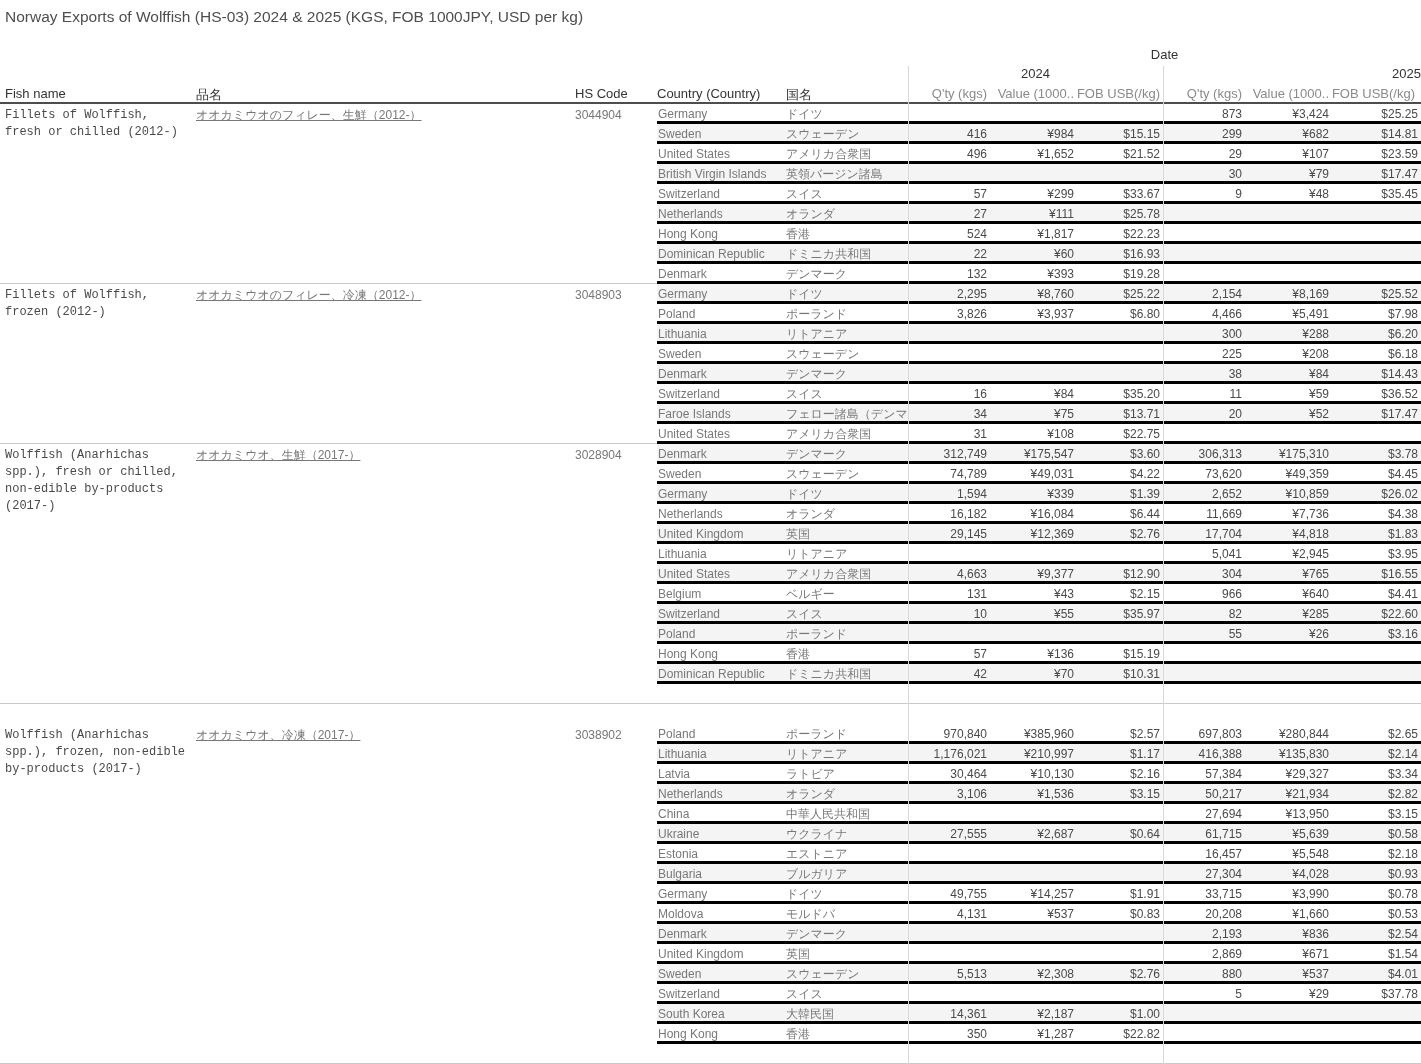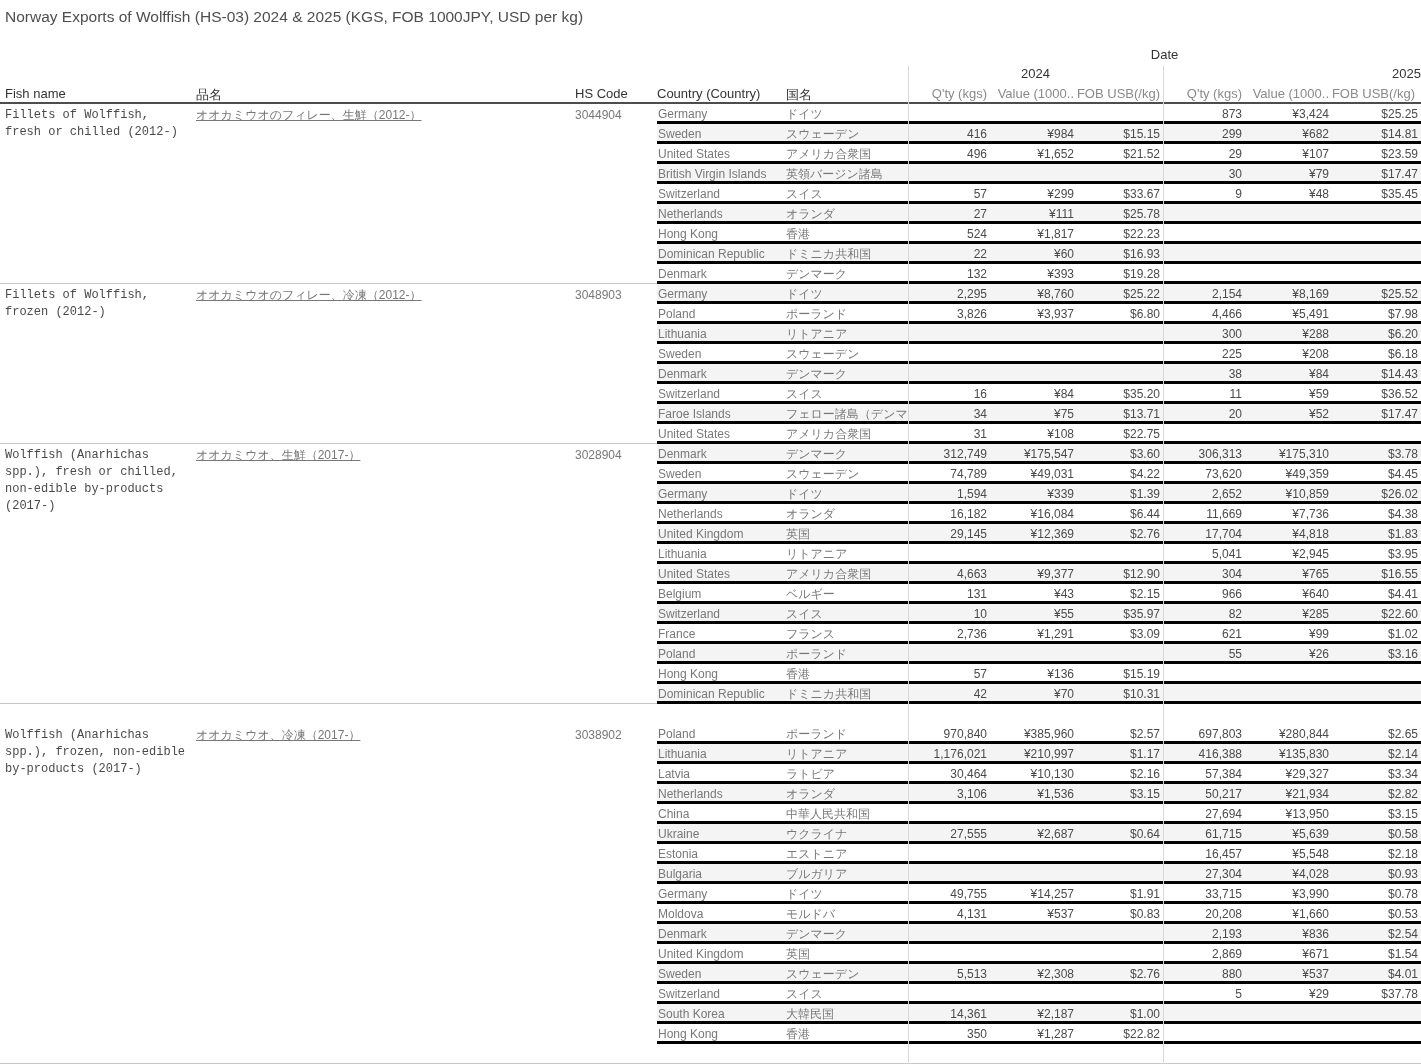--- a/index.html
+++ b/index.html
@@ -340,30 +340,20 @@
           <div class="row band">
             <div class="cell c-country">Switzerland</div>
             <div class="cell c-cjp">スイス</div>
             <div class="cell c-num c-q1">10</div>
             <div class="cell c-num c-v1">¥55</div>
             <div class="cell c-num c-f1">$35.97</div>
             <div class="cell c-num c-q2">82</div>
             <div class="cell c-num c-v2">¥285</div>
             <div class="cell c-num c-f2">$22.60</div>
           </div>
-          <div class="row">
-            <div class="cell c-country">France</div>
-            <div class="cell c-cjp">フランス</div>
-            <div class="cell c-num c-q1">2,736</div>
-            <div class="cell c-num c-v1">¥1,291</div>
-            <div class="cell c-num c-f1">$3.09</div>
-            <div class="cell c-num c-q2">621</div>
-            <div class="cell c-num c-v2">¥99</div>
-            <div class="cell c-num c-f2">$1.02</div>
-          </div>
           <div class="row band">
             <div class="cell c-country">Poland</div>
             <div class="cell c-cjp">ポーランド</div>
             <div class="cell c-num c-q1"></div>
             <div class="cell c-num c-v1"></div>
             <div class="cell c-num c-f1"></div>
             <div class="cell c-num c-q2">55</div>
             <div class="cell c-num c-v2">¥26</div>
             <div class="cell c-num c-f2">$3.16</div>
           </div>

